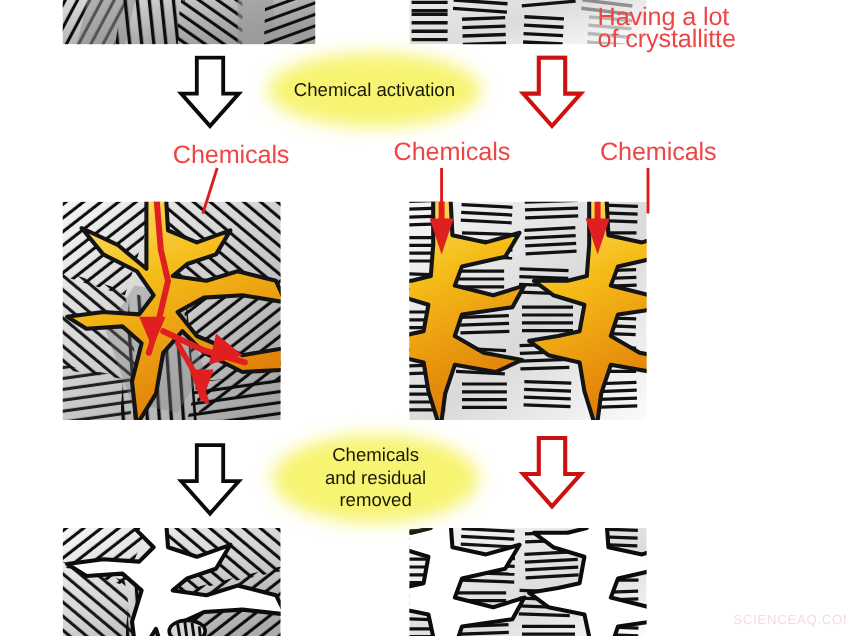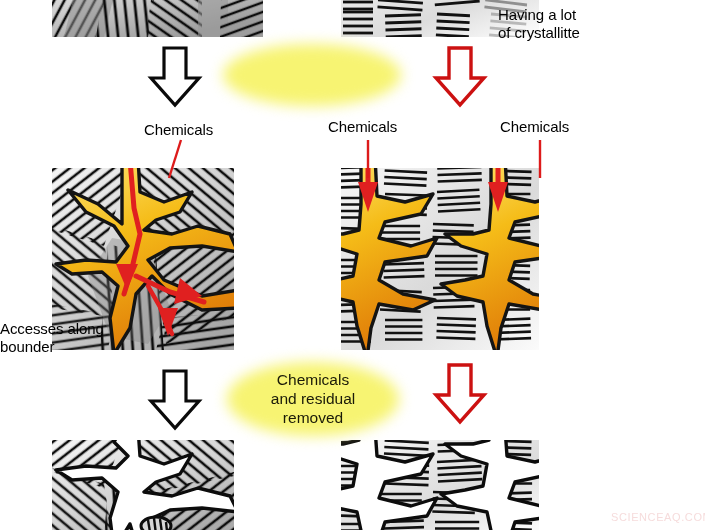--- a/index.html
+++ b/index.html
@@ -23,23 +23,23 @@
   }
   .panel {
     position: absolute;
     overflow: hidden;
   }
   .panel svg, .overlay svg { display: block; }
 
   .label {
     position: absolute;
     font-family: "Liberation Sans", sans-serif;
-    font-size: 15px;
+    font-size: 21px;
     line-height: 18px;
-    color: #000000;
+    color: #ef4444;
     white-space: pre-line;
     letter-spacing: -0.1px;
   }
   .ellipse-label {
     position: absolute;
     text-align: center;
     font-family: "Liberation Sans", sans-serif;
     font-size: 15.5px;
     line-height: 19px;
     color: #1a1a08;
@@ -172,20 +172,21 @@
     </svg>
   </div>
 
   <div class="arrow" style="left:431px; top:46px; width:58px; height:62px;">
     <svg width="58" height="62" viewBox="0 0 58 62">
       <polygon points="18,2 40,2 40,32 53,32 29,59 5,32 18,32" fill="#ffffff" stroke="#cc1111" stroke-width="3.4" stroke-linejoin="miter"></polygon>
     </svg>
   </div>
 
   <div class="ellipse" style="left:223px; top:44px; width:178px; height:62px;"></div>
+  <div class="ellipse-label" style="left:223px; top:66px; width:178px;">Chemical activation</div>
 
   <div class="label" style="left:144px; top:121px;">Chemicals</div>
   <div class="label" style="left:328px; top:118px;">Chemicals</div>
   <div class="label" style="left:500px; top:118px;">Chemicals</div>
 
   <div class="overlay" style="left:0px; top:138px; width:705px; height:50px;">
     <svg width="705" height="50" viewBox="0 0 705 50">
       <line x1="181" y1="2" x2="169" y2="40" stroke="#dd1b1b" stroke-width="2.4"></line>
       <line x1="368" y1="2" x2="368" y2="40" stroke="#dd1b1b" stroke-width="2.4"></line>
       <line x1="540" y1="2" x2="540" y2="40" stroke="#dd1b1b" stroke-width="2.4"></line>
@@ -351,22 +352,20 @@
 
       <path d="M150,-12 L164,-12 L166,28 L194,34 L222,26 L210,46 L174,54 L168,70
                L200,78 L226,70 L216,88 L174,94 L168,112 L192,126 L224,132 L202,142
                L168,136 L160,160 L156,190 L146,158 L142,134 L116,128 L100,116
                L124,112 L142,108 L146,86 L120,78 L104,66 L132,66 L148,62 L150,36 Z" fill="url(#chemMR)" stroke="#141414" stroke-width="3.4" stroke-linejoin="round"></path>
       <path d="M157,-14 L157,22" stroke="#e02020" stroke-width="5" fill="none"></path>
       <polygon points="147,14 167,14 157,44" fill="#e02020"></polygon>
     </svg>
   </div>
 
-  <div class="label" style="left:0px; top:320px; width:150px;">Accesses along
-bounder</div>
 
   <div class="arrow" style="left:146px; top:369px; width:58px; height:62px;">
     <svg width="58" height="62" viewBox="0 0 58 62">
       <polygon points="18,2 40,2 40,32 53,32 29,59 5,32 18,32" fill="#ffffff" stroke="#0a0a0a" stroke-width="3.2" stroke-linejoin="miter"></polygon>
     </svg>
   </div>
 
   <div class="arrow" style="left:431px; top:363px; width:58px; height:62px;">
     <svg width="58" height="62" viewBox="0 0 58 62">
       <polygon points="18,2 40,2 40,32 53,32 29,59 5,32 18,32" fill="#ffffff" stroke="#cc1111" stroke-width="3.4" stroke-linejoin="miter"></polygon>

